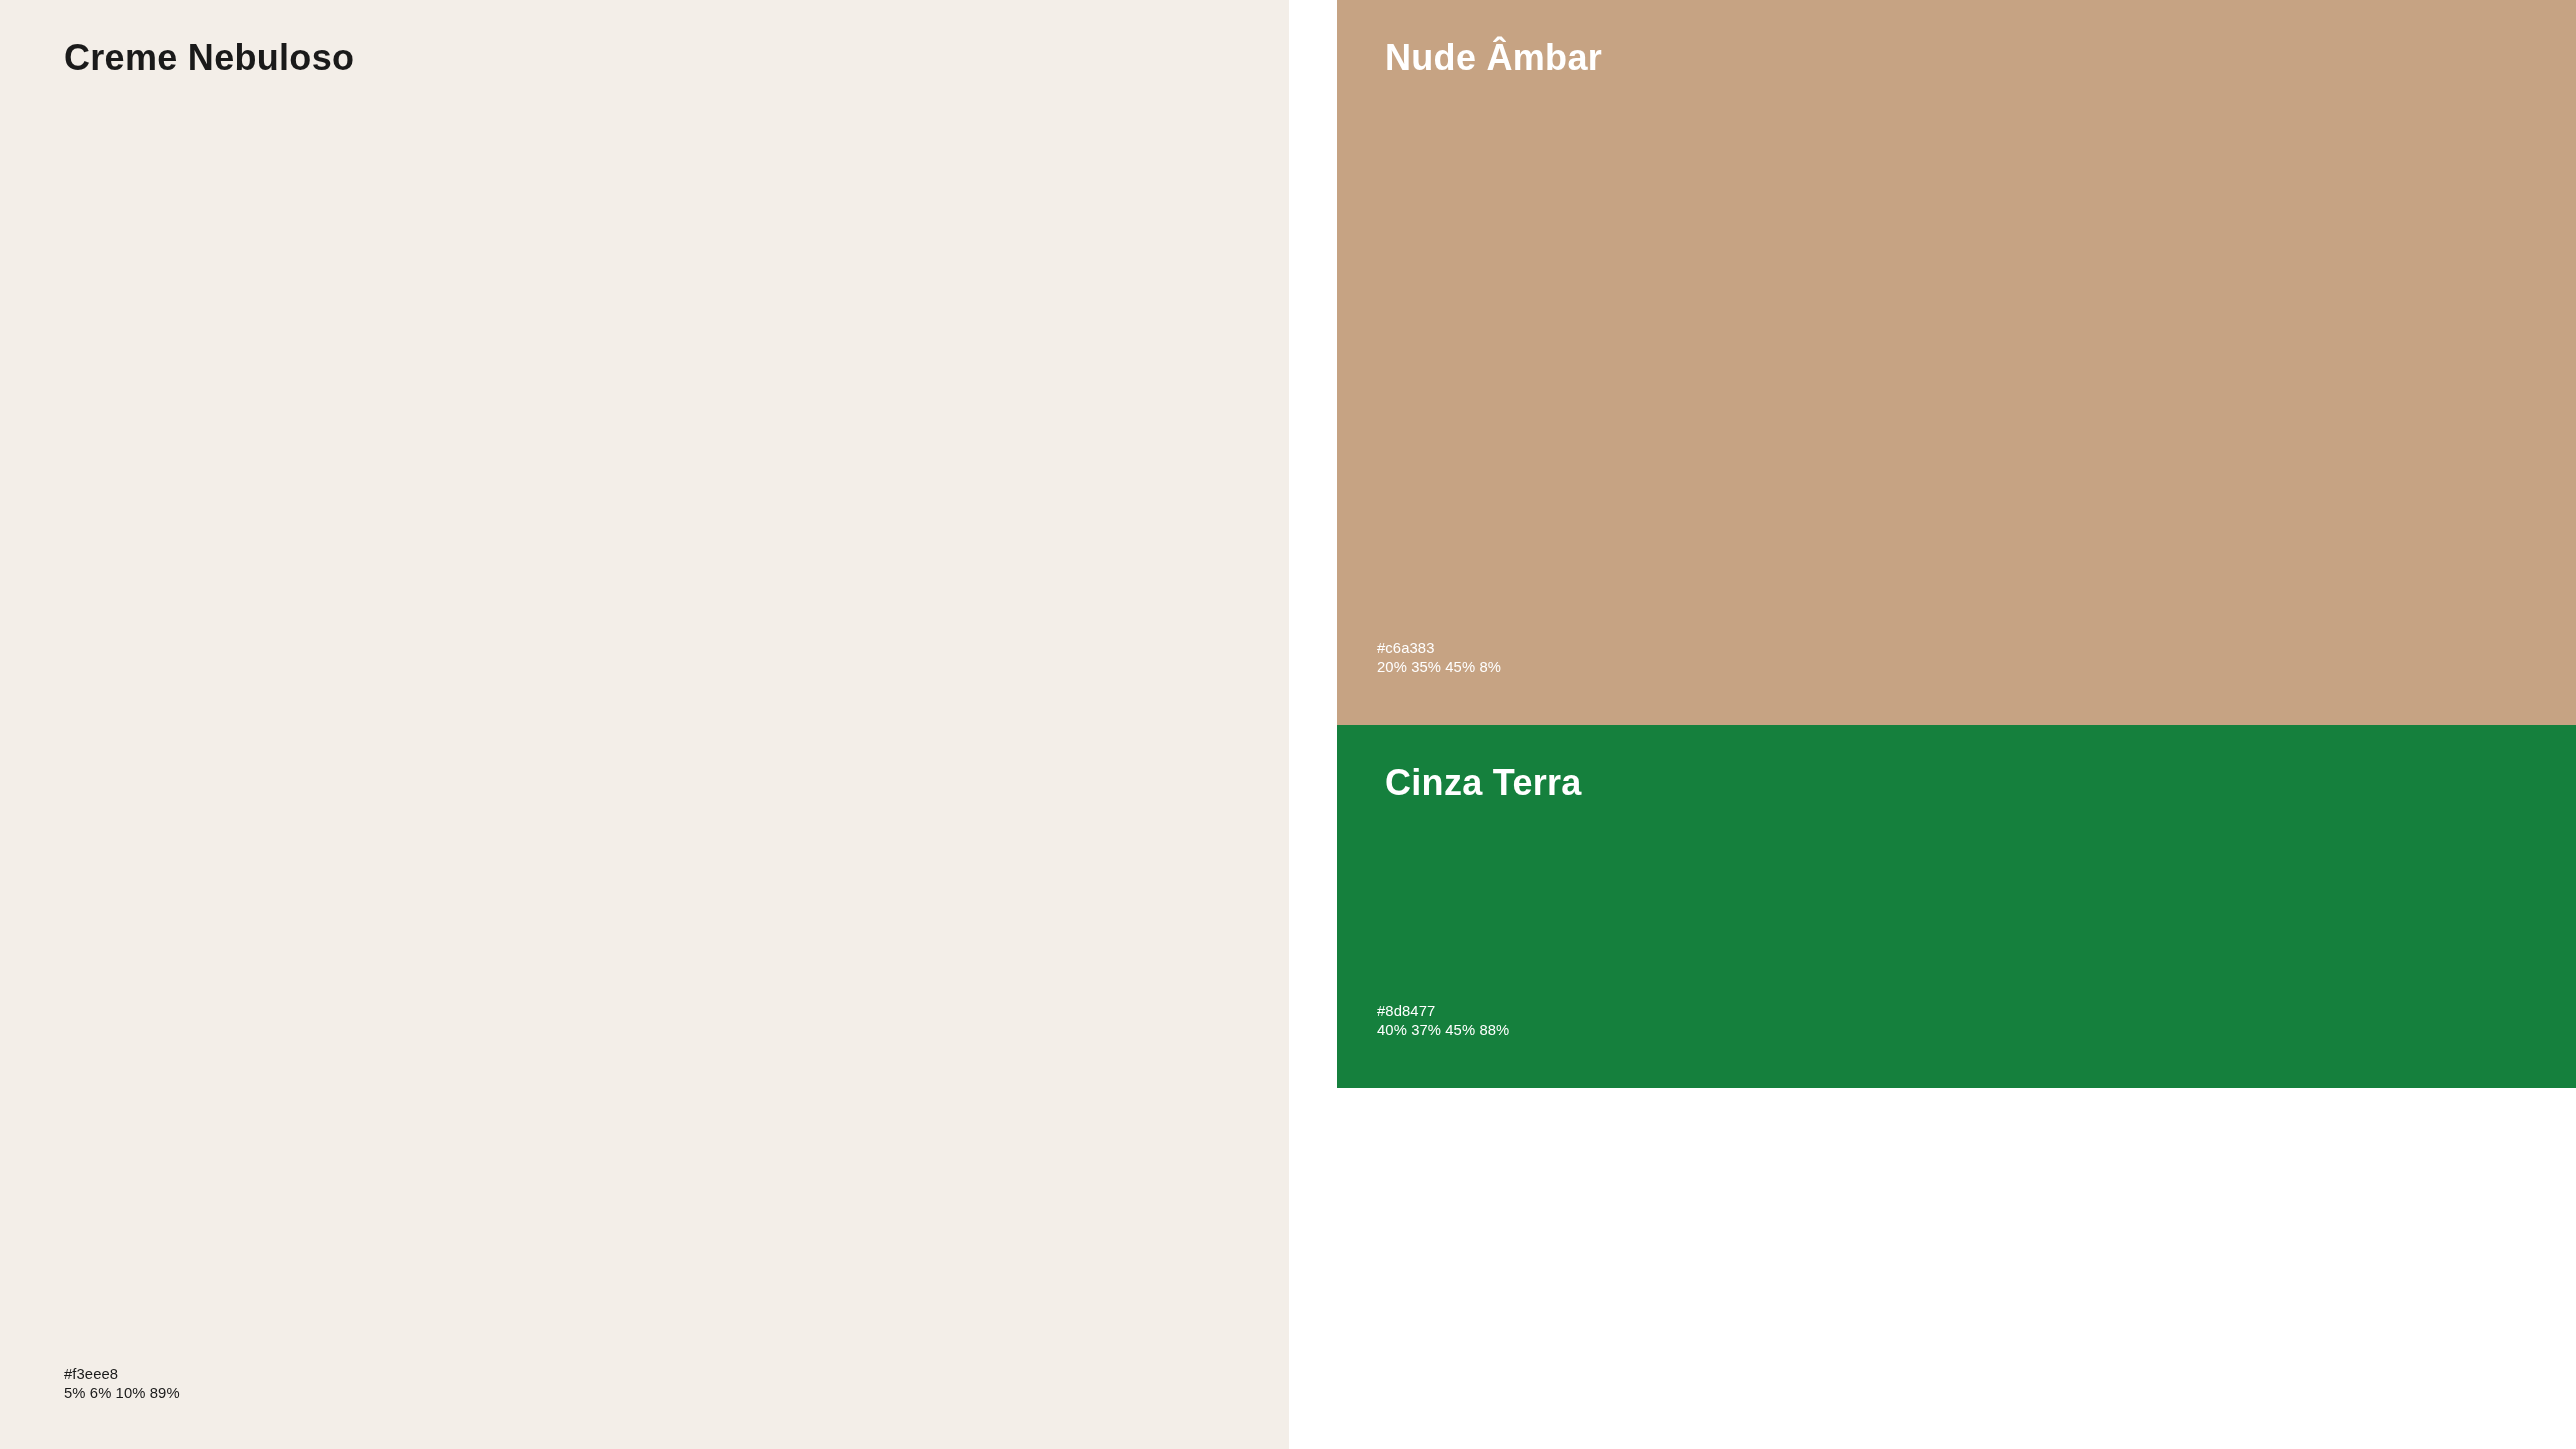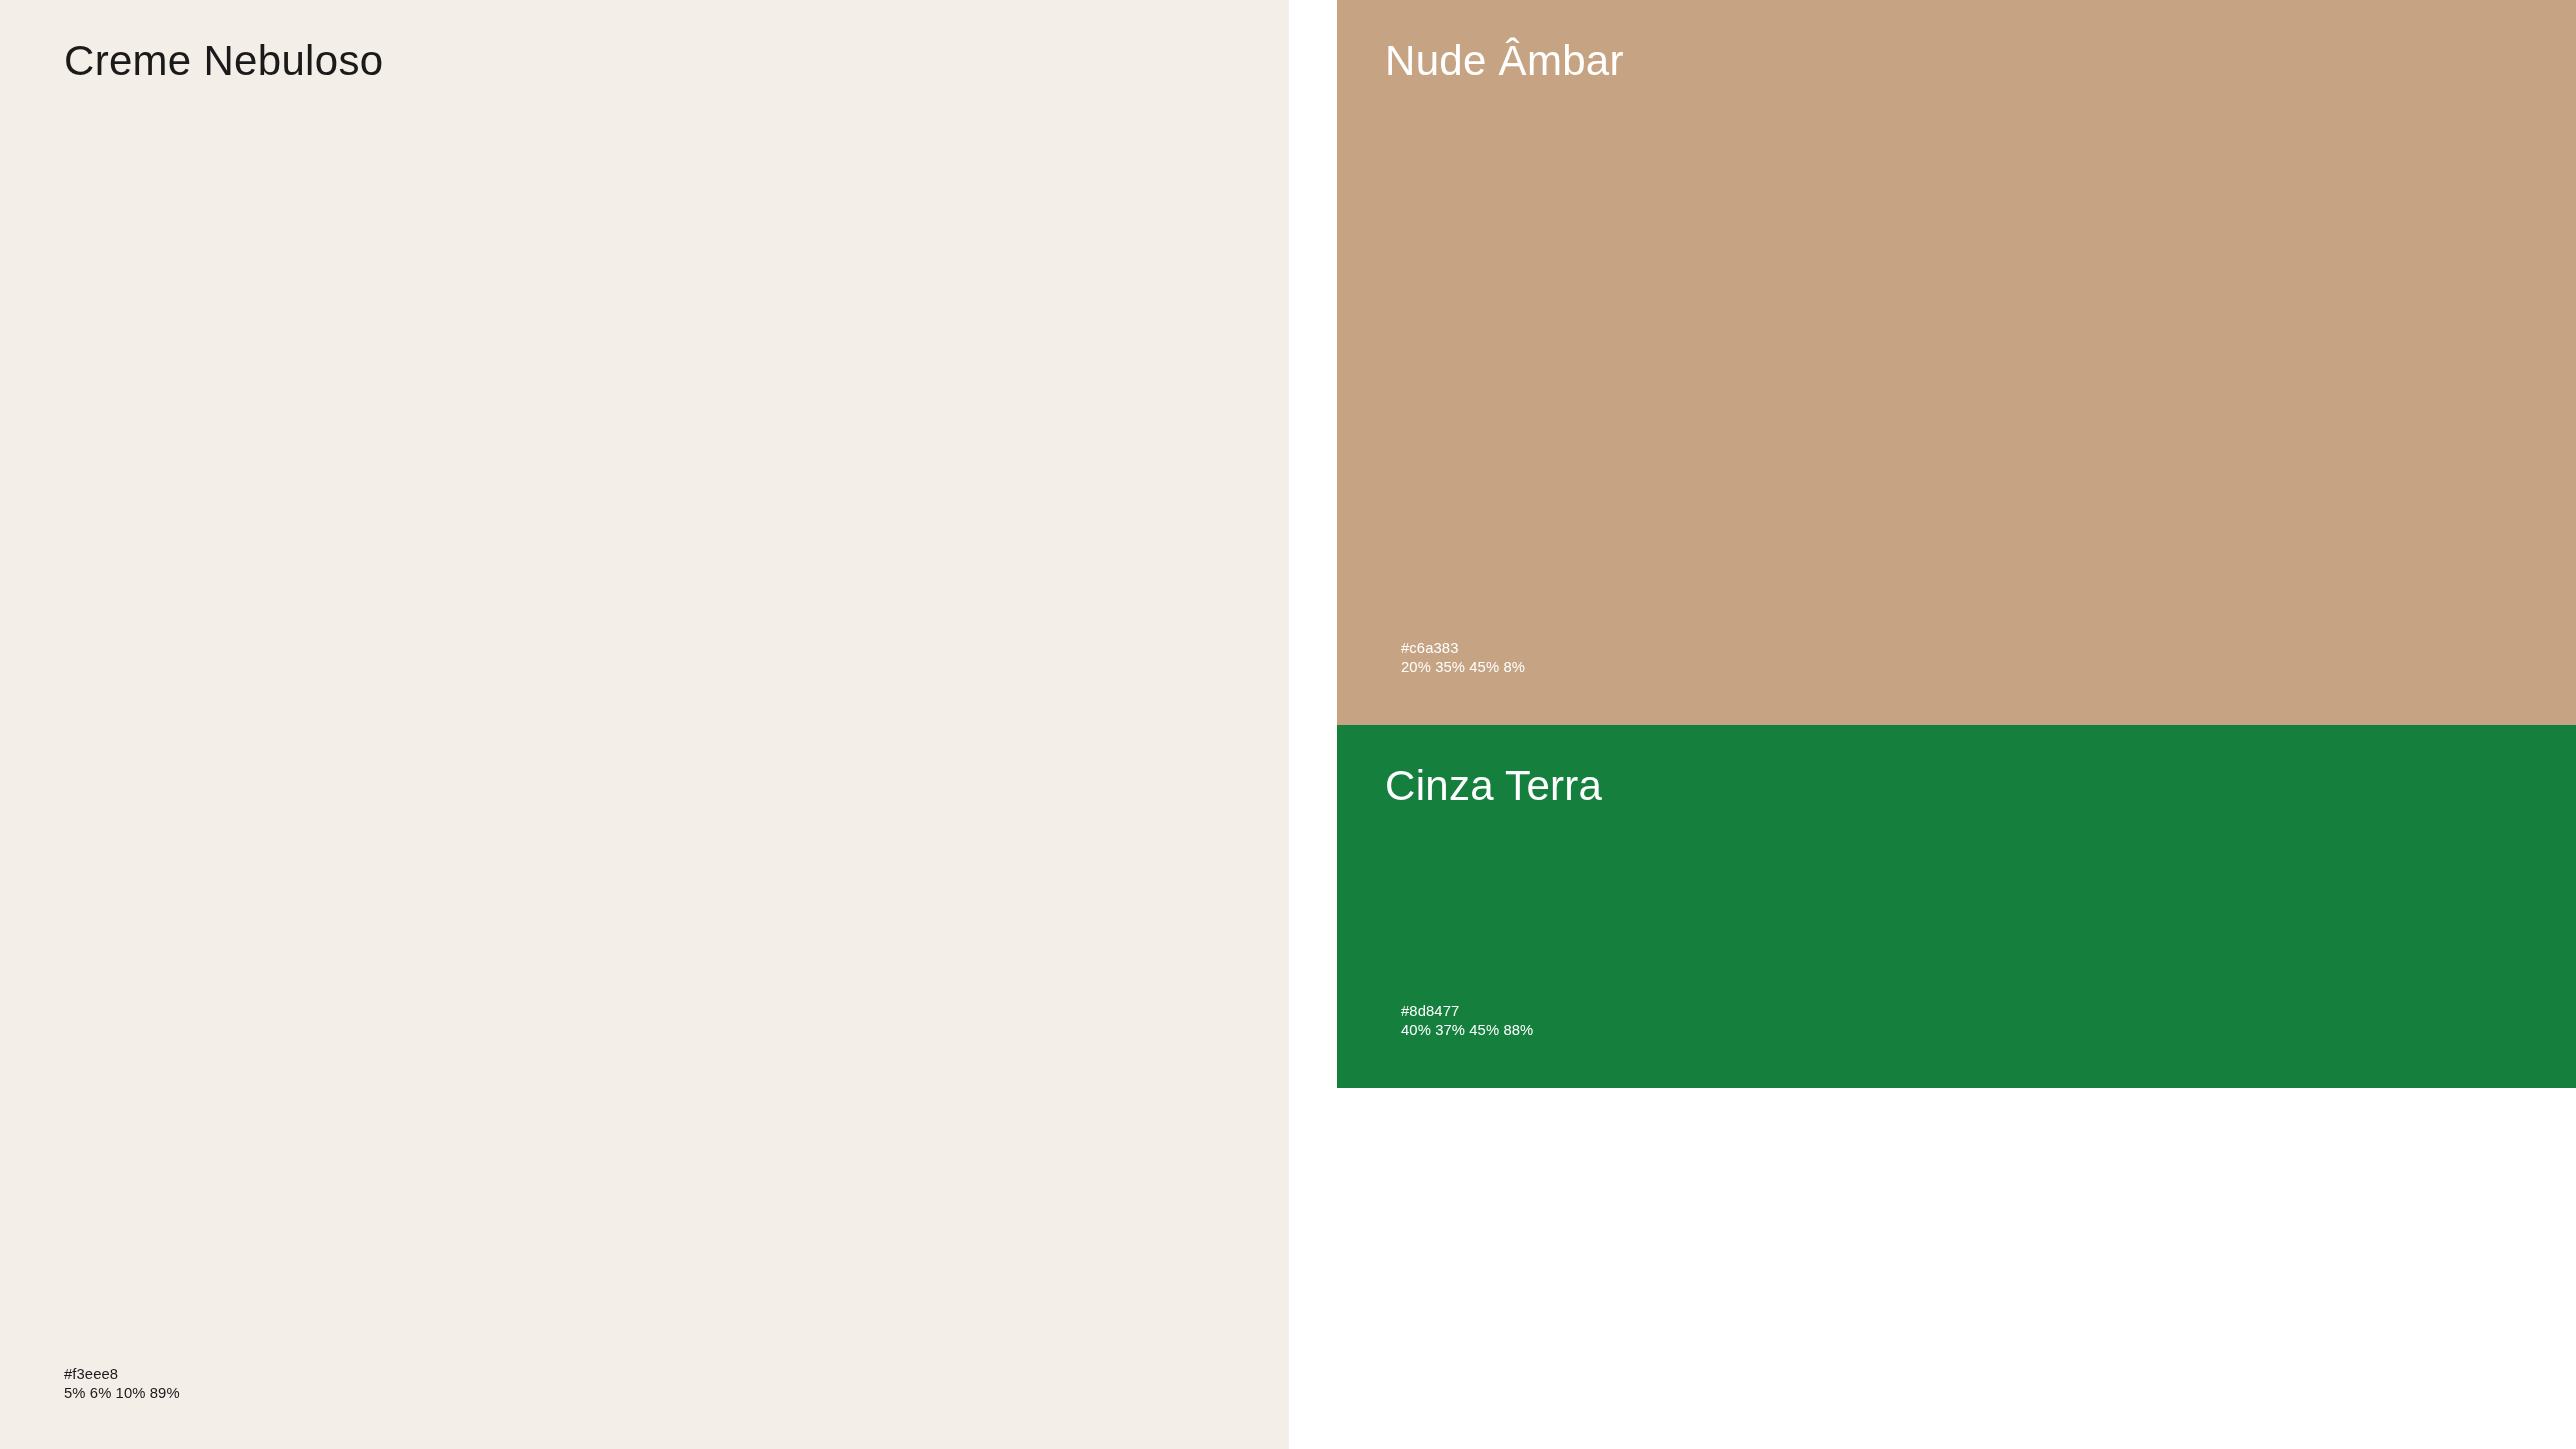--- a/index.html
+++ b/index.html
@@ -45,42 +45,42 @@
   .swatch-stacked {
     position: relative;
     width: 100%;
     box-sizing: border-box;
   }
 
   .swatch-name {
     position: absolute;
     left: 64px;
     top: 37px;
-    font-size: 42px;
-    font-weight: 400;
+    font-size: 36px;
+    font-weight: 700;
     letter-spacing: 0.3px;
     line-height: 1.15;
     white-space: nowrap;
   }
   .swatch-column .swatch-name {
     left: 48px;
   }
 
   .swatch-meta {
     position: absolute;
     left: 64px;
     bottom: 47px;
     font-size: 14.8px;
     font-weight: 400;
     line-height: 1.28;
     letter-spacing: 0.1px;
     white-space: nowrap;
   }
   .swatch-column .swatch-meta {
-    left: 64px;
+    left: 40px;
     bottom: 48px;
     margin-top: 24px;
   }
 
   .swatch-hex { display: block; }
   .swatch-cmyk { display: block; }
 </style>
 </head>
 <body style="background: rgb(255, 255, 255);">
 

